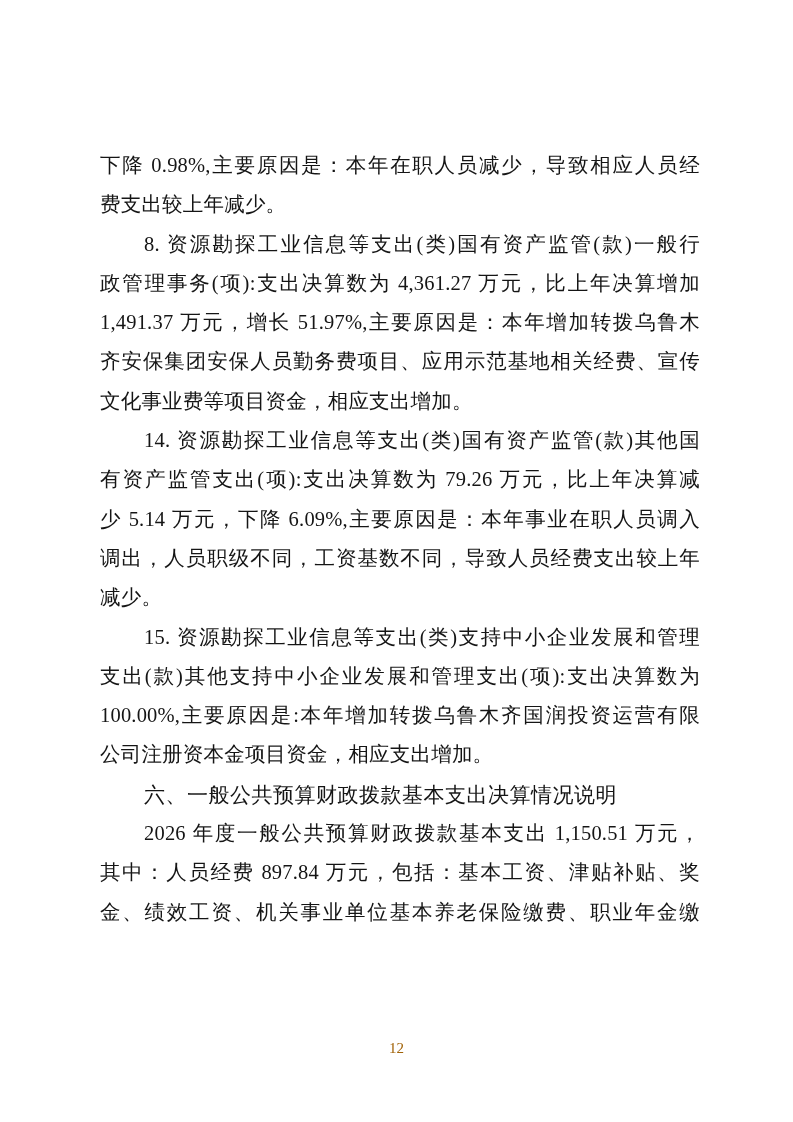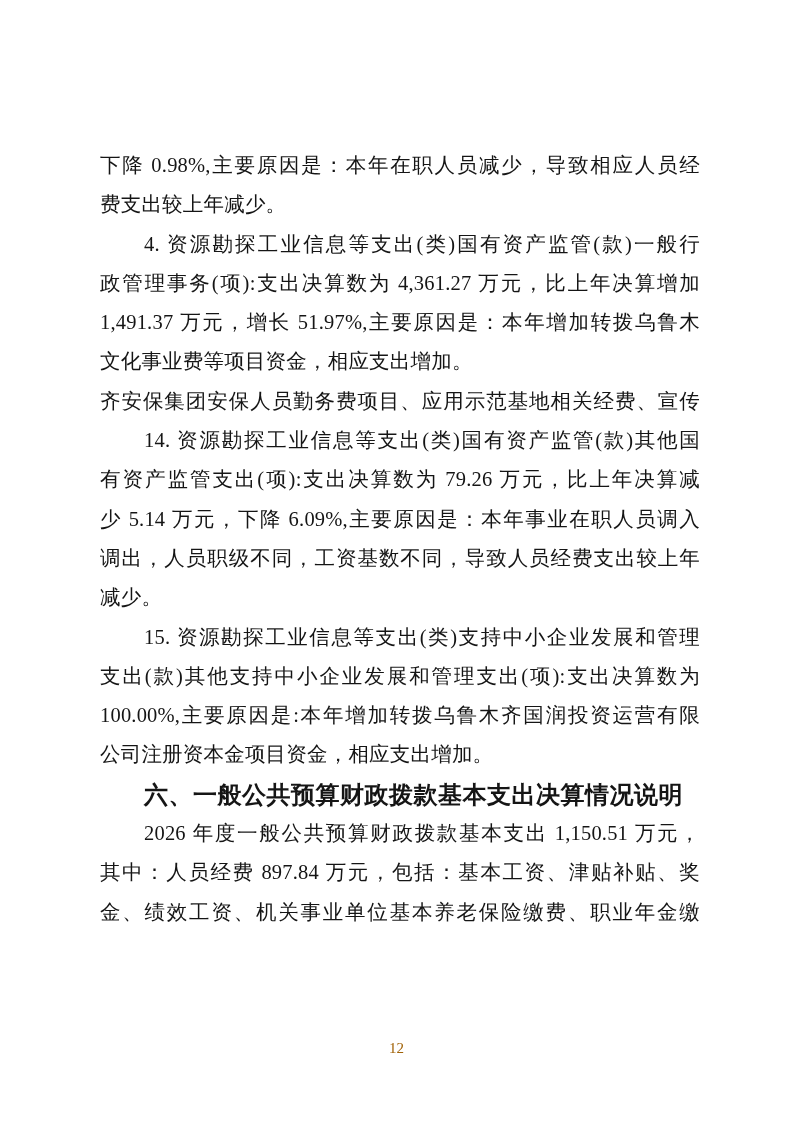--- a/index.html
+++ b/index.html
@@ -35,22 +35,22 @@
   }
   .line.end {
     text-align: right;
     text-align-last: left;
   }
   .line.indent {
     padding-left: 44px;
   }
   .heading {
     font-family: "Liberation Sans", "DejaVu Sans", sans-serif;
-    font-weight: 700;
-    font-size: 24px;
+    font-weight: 400;
+    font-size: 21px;
     letter-spacing: 0.5px;
     margin: 0;
   }
   .page-number {
     position: absolute;
     top: 1038px;
     left: 0;
     width: 100%;
     text-align: center;
     font-size: 15px;
@@ -64,25 +64,25 @@
 
 <div class="page">
   <div class="content">
 
     <div class="para">
       <div class="line">下降 0.98%,主要原因是：本年在职人员减少，导致相应人员经</div>
       <div class="line end">费支出较上年减少。</div>
     </div>
 
     <div class="para">
-      <div class="line indent">4. 资源勘探工业信息等支出(类)国有资产监管(款)一般行</div>
+      <div class="line indent">8. 资源勘探工业信息等支出(类)国有资产监管(款)一般行</div>
       <div class="line">政管理事务(项):支出决算数为 4,361.27 万元，比上年决算增加</div>
       <div class="line">1,491.37 万元，增长 51.97%,主要原因是：本年增加转拨乌鲁木</div>
+      <div class="line">齐安保集团安保人员勤务费项目、应用示范基地相关经费、宣传</div>
       <div class="line end">文化事业费等项目资金，相应支出增加。</div>
-      <div class="line">齐安保集团安保人员勤务费项目、应用示范基地相关经费、宣传</div>
     </div>
 
     <div class="para">
       <div class="line indent">14. 资源勘探工业信息等支出(类)国有资产监管(款)其他国</div>
       <div class="line">有资产监管支出(项):支出决算数为 79.26 万元，比上年决算减</div>
       <div class="line">少 5.14 万元，下降 6.09%,主要原因是：本年事业在职人员调入</div>
       <div class="line">调出，人员职级不同，工资基数不同，导致人员经费支出较上年</div>
       <div class="line end">减少。</div>
     </div>
 

